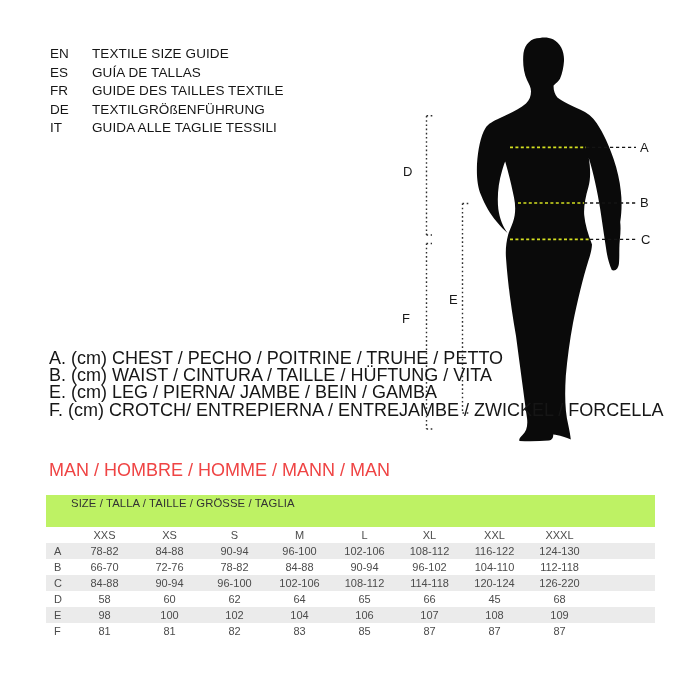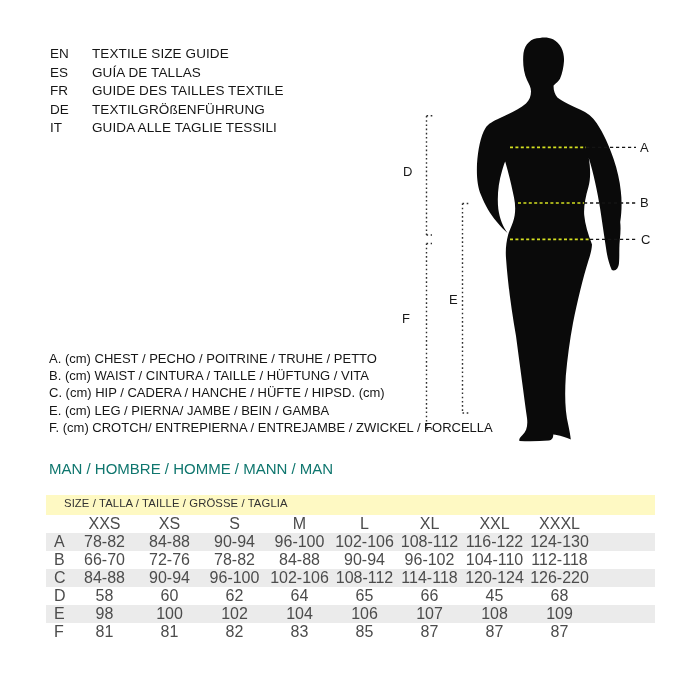--- a/index.html
+++ b/index.html
@@ -7,29 +7,29 @@
     position:relative;width:700px;height:700px;background:#ffffff;overflow:hidden;
     font-family:"Liberation Sans", sans-serif;color:#1a1a1a;
   }
   
   .langs{position:absolute;left:50px;top:45px;font-size:13.5px;line-height:18.5px;
          letter-spacing:.1px;color:#161616;white-space:nowrap;}
   .lang-code{display:inline-block;width:42px;}
   
   .figure{position:absolute;left:400px;top:20px;width:300px;height:450px;}
   
-  .meas{position:absolute;left:49px;top:350px;font-size:13px;line-height:17.2px;
+  .meas{position:absolute;left:49px;top:350px;font-size:18px;line-height:17.2px;
         color:#161616;white-space:nowrap;}
-  .man-line{position:absolute;left:49px;top:460px;font-size:15px;color:#0f766e;white-space:nowrap;}
+  .man-line{position:absolute;left:49px;top:460px;font-size:18px;color:#ef4444;white-space:nowrap;}
   
   .table-wrap{position:absolute;left:46px;top:495px;width:609px;}
-  .table-title{height:20px;line-height:16.5px;background:#fef9c3;color:#333333;
-               font-size:11.3px;padding-left:18px;letter-spacing:.1px;}
+  .table-title{height:32px;line-height:16.5px;background:#bef264;color:#333333;
+               font-size:11.3px;padding-left:25px;letter-spacing:.1px;}
   table.sizes{border-collapse:collapse;table-layout:fixed;width:609px;
-              font-size:16px;color:#4c4c4c;}
+              font-size:11px;color:#4c4c4c;}
   table.sizes td{height:16px;padding:0;text-align:center;vertical-align:middle;
                  white-space:nowrap;}
   table.sizes td.rl{text-align:left;padding-left:8px;}
   tr.stripe{background:#ebebeb;}
   
   .dot-bracket{stroke:#2f2f2f;stroke-width:1.4;stroke-dasharray:1.6 2.6;fill:none;}
   .dash-black{stroke:#141414;stroke-width:1.3;stroke-dasharray:3.2 2.8;fill:none;}
   .dash-yellow{stroke-width:1.7;stroke-dasharray:3 2.4;fill:none;}
   .fig-label{font-family:"Liberation Sans",sans-serif;font-size:13px;fill:#191919;}
 </style>
@@ -105,21 +105,20 @@
     <text class="fig-label" x="240" y="187">B</text>
     <text class="fig-label" x="241" y="223.5">C</text>
     <text class="fig-label" x="3" y="155.5">D</text>
     <text class="fig-label" x="49" y="283.5">E</text>
     <text class="fig-label" x="2" y="302.5">F</text>
   </svg>
 
   <div class="meas">
     <div>A. (cm) CHEST / PECHO / POITRINE / TRUHE / PETTO</div>
     <div>B. (cm) WAIST / CINTURA / TAILLE / HÜFTUNG / VITA</div>
-    <div>C. (cm) HIP / CADERA / HANCHE / HÜFTE / HIPSD. (cm)</div>
     <div>E. (cm) LEG / PIERNA/ JAMBE / BEIN / GAMBA</div>
     <div>F. (cm) CROTCH/ ENTREPIERNA / ENTREJAMBE / ZWICKEL / FORCELLA</div>
   </div>
   <div class="man-line">MAN / HOMBRE / HOMME / MANN / MAN</div>
 
   <div class="table-wrap">
     <div class="table-title">SIZE / TALLA / TAILLE / GRÖSSE / TAGLIA</div>
     <table class="sizes">
       <colgroup>
         <col style="width:26px">

